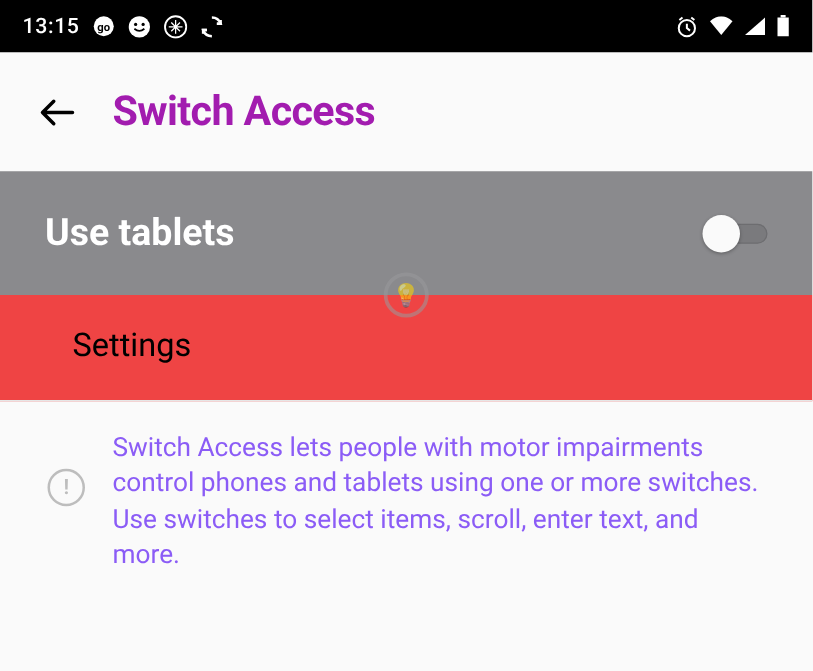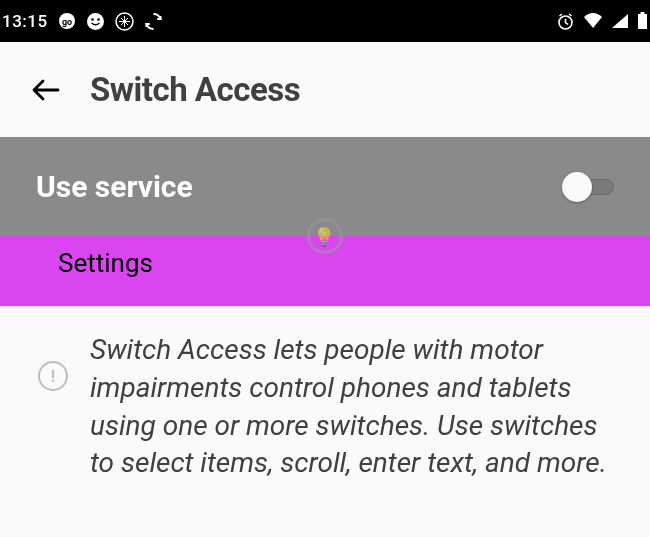--- a/index.html
+++ b/index.html
@@ -5,39 +5,39 @@
     * { margin: 0; padding: 0; box-sizing: border-box; }
     html, body { width: 650px; height: 537px; font-family: -apple-system, BlinkMacSystemFont, 'Segoe UI', Roboto, sans-serif; background: #fafafa; overflow: hidden; }
     
     .statusbar {
       height: 42px;
       background: #000;
       color: #fff;
       display: flex;
       align-items: center;
       justify-content: space-between;
-      padding: 0 2px;
+      padding: 0 18px;
       font-size: 17px;
     }
     .statusbar-left { display: flex; align-items: center; gap: 10px; }
     .statusbar-right { display: flex; align-items: center; gap: 8px; }
     .status-time { font-weight: 500; letter-spacing: 0.5px; }
     .status-icon { display: inline-flex; align-items: center; }
     .status-icon svg { display: block; }
     
     .page { background: #fafafa; }
     
     .titlebar {
       display: flex;
       align-items: center;
       padding: 28px 30px 28px 28px;
       gap: 28px;
     }
     .back-btn { display: flex; align-items: center; cursor: pointer; }
-    .page-title { font-size: 33px; font-weight: 700; color: #404040; letter-spacing: -0.5px; }
+    .page-title { font-size: 33px; font-weight: 700; color: #a21caf; letter-spacing: -0.5px; }
     
     .toggle-row {
       background: #8a8a8d;
       display: flex;
       align-items: center;
       justify-content: space-between;
       padding: 32px 36px 32px 36px;
       position: relative;
     }
     .toggle-label { font-size: 30px; font-weight: 700; color: #fff; }
@@ -86,23 +86,23 @@
     }
     .watermark-icon {
       width: 36px; height: 36px;
       border: 3px solid #9a9a9c;
       border-radius: 50%;
       display: flex; align-items: center; justify-content: center;
       font-size: 18px;
     }
     
     .settings-row {
-      padding: 12px 36px 28px 58px;
+      padding: 26px 36px 28px 58px;
       border-bottom: 1px solid #e6e6e6;
-      background: #d946ef;
+      background: #ef4444;
       position: relative;
       cursor: pointer;
     }
     .settings-label { font-size: 26px; font-weight: 400; color: #000; }
     
     .info-row {
       display: flex;
       align-items: flex-start;
       padding: 24px 38px 24px 38px;
       gap: 22px;
@@ -112,25 +112,24 @@
       width: 30px; height: 30px;
       border: 2px solid #bdbdbd;
       border-radius: 50%;
       display: flex; align-items: center; justify-content: center;
       color: #bdbdbd;
       font-size: 17px;
       font-weight: 600;
       margin-top: 30px;
     }
     .info-text {
-      font-size: 28px;
+      font-size: 21px;
       line-height: 1.35;
-      color: #404040;
+      color: #8b5cf6;
       font-weight: 400;
-      font-style: italic;
     }
   </style>
 </head>
 <body>
 
 <div class="statusbar">
   <div class="statusbar-left">
     <span class="status-time">13:15</span>
     <span class="status-icon">
       <svg width="18" height="18" viewBox="0 0 18 18">
@@ -191,21 +190,21 @@
   <div class="titlebar">
     <div class="back-btn">
       <svg width="34" height="34" viewBox="0 0 34 34">
           <path d="M30 17 L6 17 M6 17 L15 8 M6 17 L15 26" stroke="#000" stroke-width="2.8" fill="none" stroke-linecap="round" stroke-linejoin="round"></path>
         </svg>
     </div>
     <div class="page-title">Switch Access</div>
   </div>
 
   <div class="toggle-row">
-    <div class="toggle-label">Use service</div>
+    <div class="toggle-label">Use tablets</div>
     <div class="switch">
       <div class="switch-track"></div>
       <div class="switch-thumb"></div>
     </div>
     <div class="watermark">
       <span class="watermark-icon">💡</span>
     </div>
   </div>
 
   <div class="settings-row">

